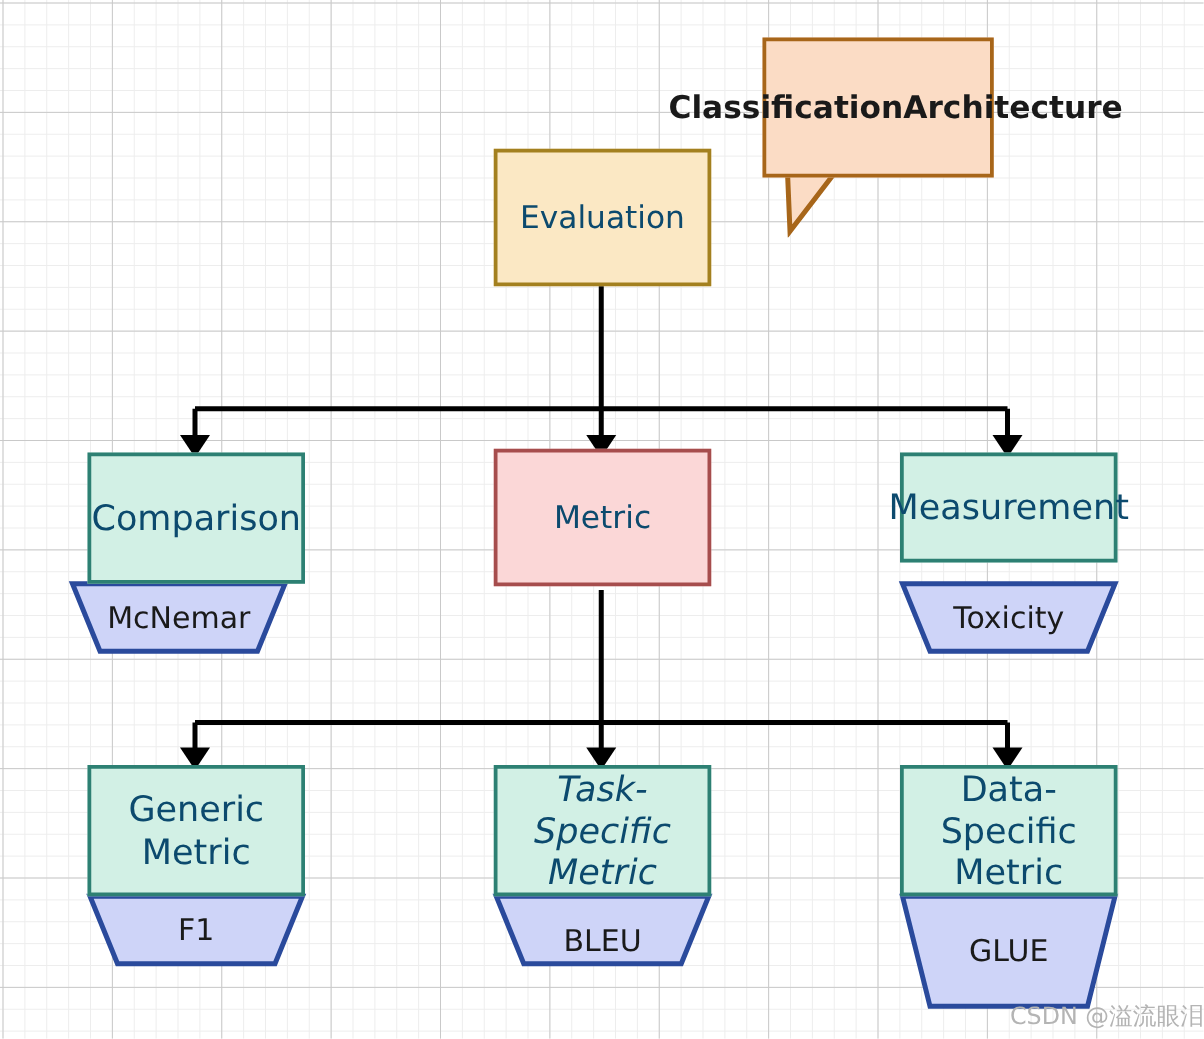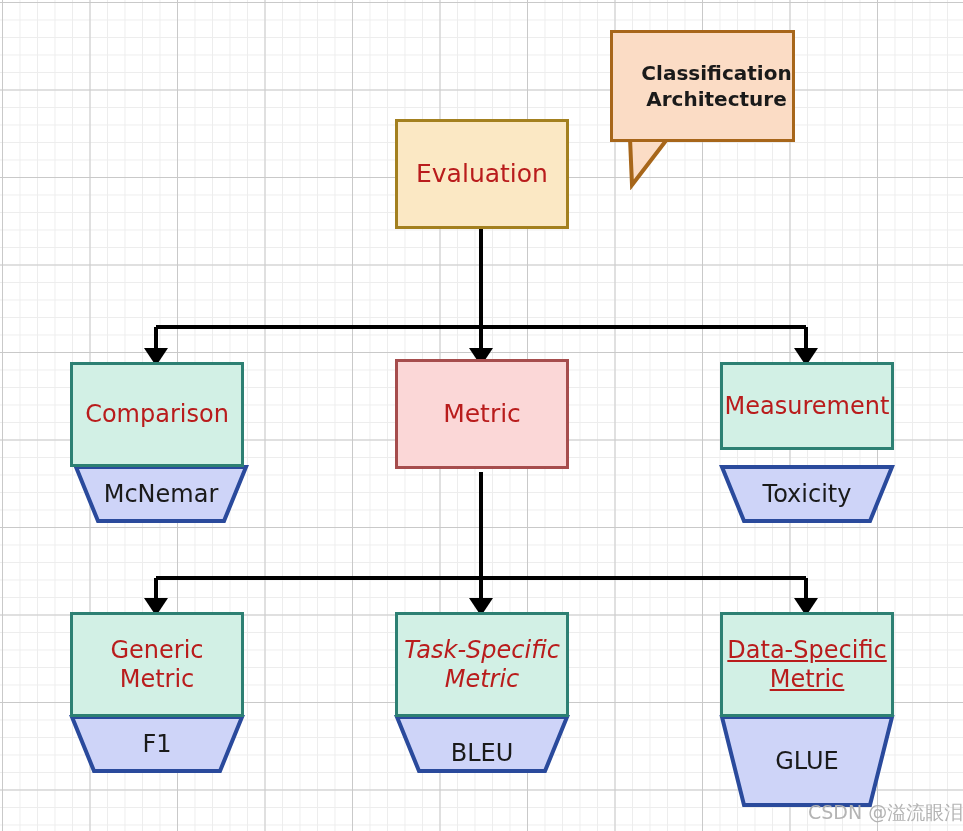--- a/index.html
+++ b/index.html
@@ -31,39 +31,39 @@
     position: absolute;
     box-sizing: border-box;
   }
 
   
   .rect-node {
     display: flex;
     align-items: center;
     justify-content: center;
     text-align: center;
-    color: #b91c1c;
+    color: #0c4a6e;
     line-height: 1.18;
     z-index: 5;
   }
 
   .eval-box {
     background: #fbe8c4;
     border: 3px solid #a3801f;
     font-size: 25px;
   }
   .metric-box {
     background: #fbd7d7;
     border: 3px solid #a64d4d;
     font-size: 25px;
   }
   .green-box {
     background: #d2f0e5;
     border: 3px solid #2d8073;
-    font-size: 24px;
+    font-size: 28px;
   }
 
   
   .trap-wrap {
     position: absolute;
     z-index: 4;
   }
   .trap-wrap svg {
     display: block;
     overflow: visible;
@@ -90,26 +90,26 @@
     z-index: 6;
   }
   .bubble-box {
     position: absolute;
     left: 0;
     top: 0;
     box-sizing: border-box;
     background: #fbdcc5;
     border: 3px solid #a7661a;
     display: flex;
-    flex-direction: column;
+    flex-direction: row;
     align-items: center;
     justify-content: center;
     text-align: center;
     font-weight: bold;
-    font-size: 20px;
+    font-size: 25px;
     color: #1a1a1a;
     line-height: 1.3;
     padding-left: 28px;
   }
   .bubble-tail {
     position: absolute;
     left: 0;
     top: 0;
   }
 
@@ -174,21 +174,21 @@
     </div>
   </div>
 
   <div class="node rect-node eval-box" style="left:395px; top:119px; width:174px; height:110px;">
     <span>Evaluation</span>
   </div>
 
   <div class="node rect-node green-box" style="left:70px; top:362px; width:174px; height:105px;">
     <span>Comparison</span>
   </div>
-  <div class="trap-wrap" style="left:74px; top:465px; width:174px; height:58px;">
+  <div class="trap-wrap" style="left:56px; top:465px; width:174px; height:58px;">
     <svg width="174" height="58" viewBox="0 0 174 58">
       <polygon points="2,2 172,2 150,56 24,56" fill="#ced4f8" stroke="#2a4a9c" stroke-width="4" stroke-linejoin="miter"></polygon>
     </svg>
     <div class="trap-label">McNemar</div>
   </div>
 
   <div class="node rect-node metric-box" style="left:395px; top:359px; width:174px; height:110px;">
     <span>Metric</span>
   </div>
 
@@ -217,21 +217,21 @@
     <span>Task-Specific</span>
     <span>Metric</span>
   </div>
   <div class="trap-wrap" style="left:395px; top:715px; width:174px; height:76px;">
     <svg width="174" height="58" viewBox="0 0 174 58">
       <polygon points="2,2 172,2 150,56 24,56" fill="#ced4f8" stroke="#2a4a9c" stroke-width="4" stroke-linejoin="miter"></polygon>
     </svg>
     <div class="trap-label">BLEU</div>
   </div>
 
-  <div class="node rect-node green-box" style="left:720px; top:612px; width:174px; height:105px; flex-direction:column;text-decoration:underline;">
+  <div class="node rect-node green-box" style="left:720px; top:612px; width:174px; height:105px; flex-direction:column;">
     <span>Data-Specific</span>
     <span>Metric</span>
   </div>
   <div class="trap-wrap" style="left:720px; top:715px; width:174px; height:92px;">
     <svg width="174" height="92" viewBox="0 0 174 92">
       <polygon points="2,2 172,2 150,90 24,90" fill="#ced4f8" stroke="#2a4a9c" stroke-width="4" stroke-linejoin="miter"></polygon>
     </svg>
     <div class="trap-label" style="flex-direction:column;">
       <span>GLUE</span>
     </div>

